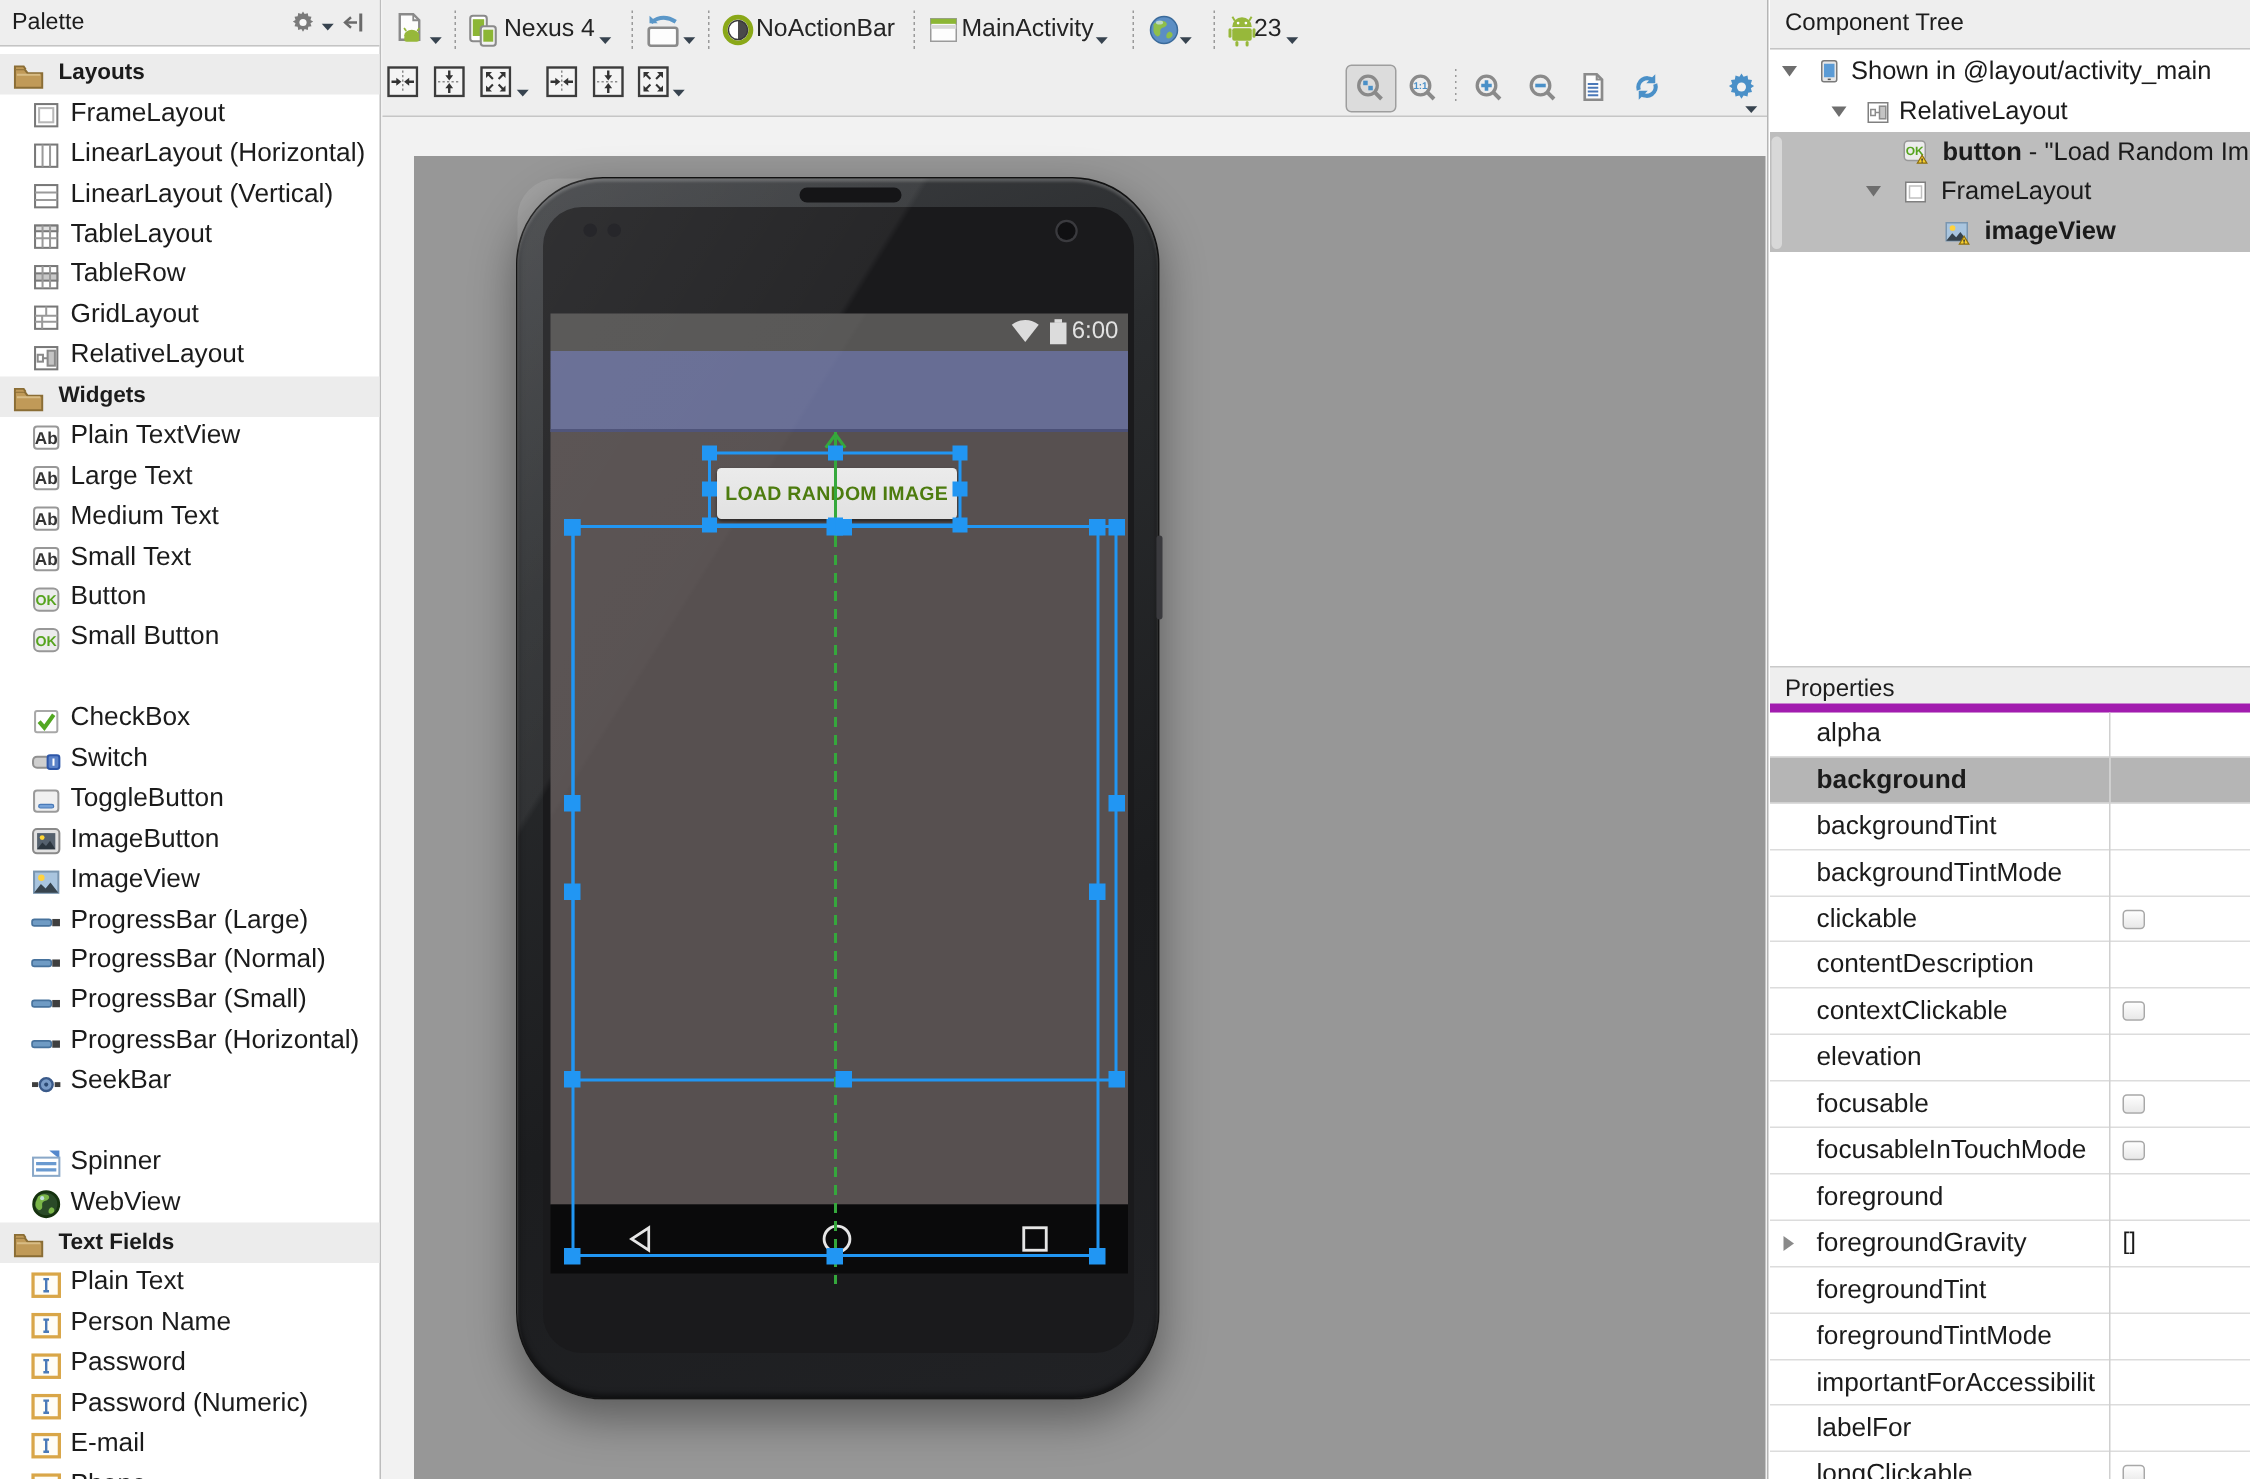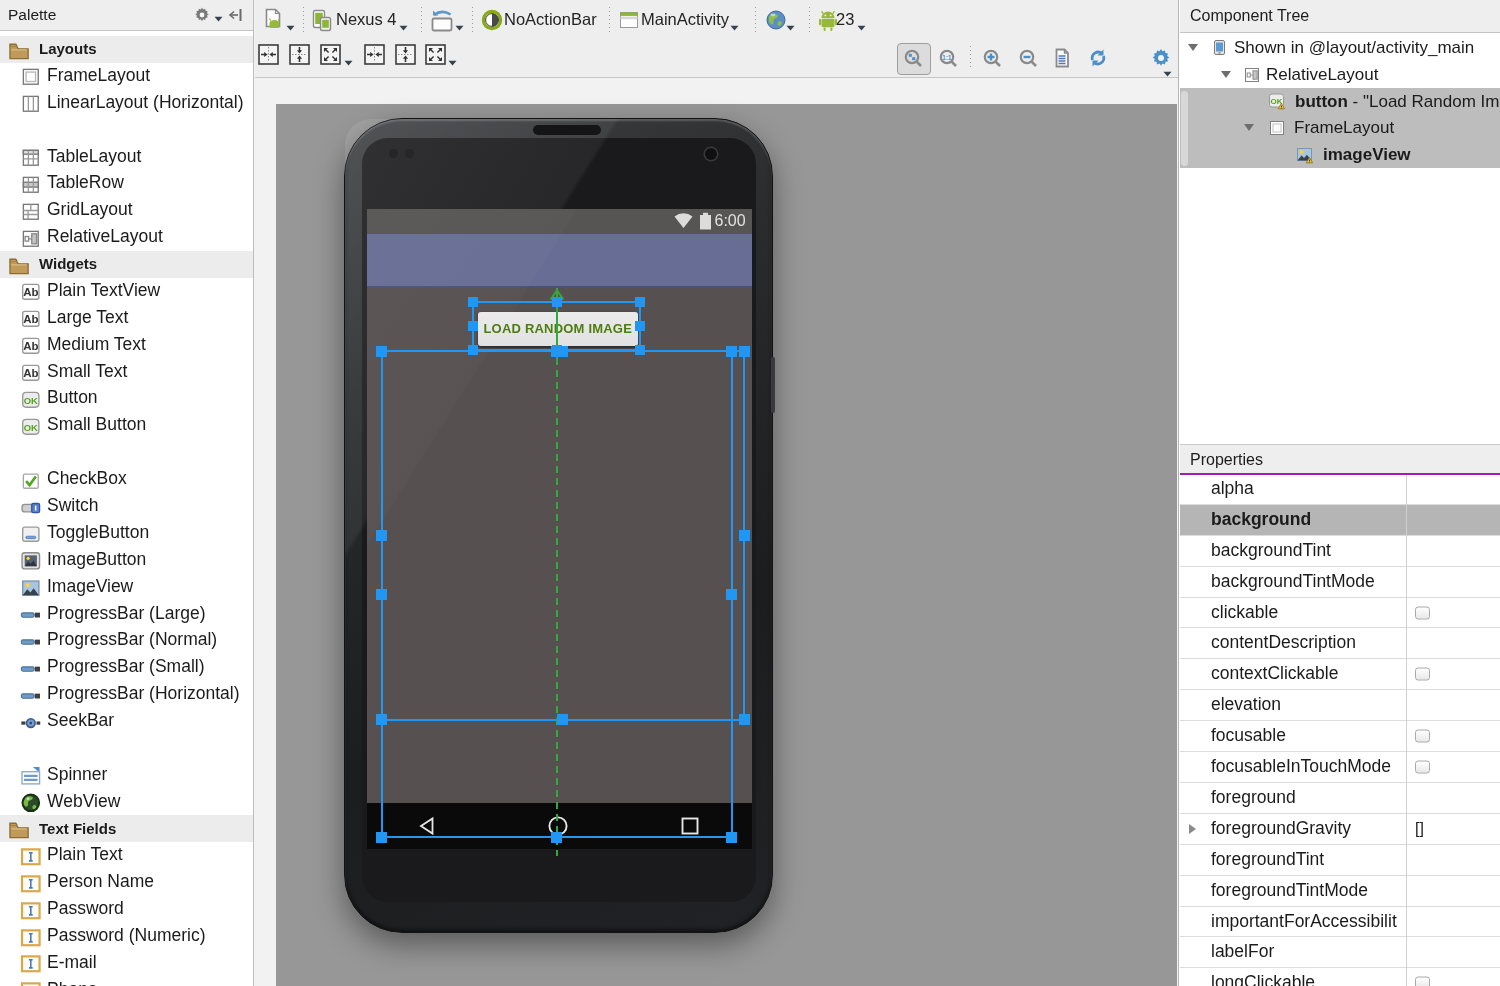--- a/index.html
+++ b/index.html
@@ -30,21 +30,21 @@
 .selrect{position:absolute;border:2px solid #2196f3;z-index:25}
 
 #rpanel{position:absolute;left:1178px;top:0;width:322px;height:986px;background:#fff;border-left:1px solid #b5b5b5}
 #cthead{position:absolute;left:1px;top:0;width:321px;height:33px;background:#eeeeee;border-bottom:1px solid #c4c4c4}
 #cthead .t{position:absolute;left:10px;top:7px;font-size:16px;color:#1c1c1c}
 .trow{position:absolute;left:1px;width:312px;height:26.7px;font-size:17px;color:#1b1b1b}
 .tsel{position:absolute;left:1px;top:88.4px;width:321px;height:80.1px;background:#bdbdbd}
 .texp{position:absolute;top:9px;width:0;height:0;border-left:5.5px solid transparent;border-right:5.5px solid transparent;border-top:7px solid #6e6e6e}
 .ttxt{position:absolute;top:50%;transform:translateY(-52%);white-space:nowrap}
 .tic{position:absolute;top:4px}
-#prophead{position:absolute;left:1px;top:444px;width:321px;height:31px;background:#eeeeee;border-top:1px solid #c9c9c9;border-bottom:2px solid #a21caf}
+#prophead{position:absolute;left:1px;top:444px;width:321px;height:31px;background:#eeeeee;border-top:1px solid #c9c9c9;border-bottom:6px solid #a21caf}
 #prophead .t{position:absolute;left:10px;top:6px;font-size:16px;color:#1c1c1c}
 .rrow{position:absolute;left:1px;width:321px;height:30.9px;border-bottom:1px solid #dcdcdc}
 .rname{position:absolute;left:31px;top:50%;transform:translateY(-52%);font-size:17.5px;color:#1b1b1b;white-space:nowrap;z-index:2}
 .rval{position:absolute;left:235px;top:50%;transform:translateY(-52%);font-size:16px;color:#1b1b1b;z-index:2}
 .bold{font-weight:bold}
 .rsel{position:absolute;top:0;height:100%;background:#b5b5b5;z-index:1}
 .pcb{position:absolute;left:235px;top:50%;transform:translateY(-50%);width:15px;height:13px;background:linear-gradient(#fefefe,#e8e8e8);border:1px solid #a8a8a8;border-radius:3px;z-index:2}
 .ptri{position:absolute;left:9px;top:50%;transform:translateY(-50%);width:0;height:0;border-top:5px solid transparent;border-bottom:5px solid transparent;border-left:7px solid #8a8a8a;z-index:2}
 #colline{position:absolute;left:227px;top:475px;width:1px;height:511px;background:#d0d0d0}
 #rscroll{position:absolute;left:2px;top:91px;width:7px;height:75px;border-radius:3.5px;background:#d8d8d8}
@@ -83,20 +83,27 @@
           <rect x="4.5" y="4.5" width="7" height="7" fill="none" stroke="#b8b8b8"></rect>
         </svg></span>
       <span class="plab pil">FrameLayout</span>
     </div>
 <div class="prow" style="top:89.3px">
       <span class="pic" style="left:20px;top:4px"><svg width="16" height="16" viewBox="0 0 16 16">
           <rect x="2.5" y="2.5" width="11" height="11" fill="#ffffff" stroke="#787878"></rect>
           <path d="M6.2 2.5 v11 M9.9 2.5 v11" stroke="#9a9a9a"></path>
         </svg></span>
       <span class="plab pil">LinearLayout (Horizontal)</span>
+    </div>
+<div class="prow" style="top:116.1px">
+      <span class="pic" style="left:20px;top:4px"><svg width="16" height="16" viewBox="0 0 16 16">
+          <rect x="2.5" y="2.5" width="11" height="11" fill="#ffffff" stroke="#787878"></rect>
+          <path d="M2.5 6.2 h11 M2.5 9.9 h11" stroke="#9a9a9a"></path>
+        </svg></span>
+      <span class="plab pil">LinearLayout (Vertical)</span>
     </div>
 <div class="prow" style="top:143.0px">
       <span class="pic" style="left:20px;top:4px"><svg width="16" height="16" viewBox="0 0 16 16">
           <rect x="2.5" y="2.5" width="11" height="11" fill="#ffffff" stroke="#787878"></rect>
           <rect x="2.5" y="2.5" width="11" height="2.8" fill="#e0e0e0" stroke="#787878"></rect>
           <path d="M2.5 8.8 h11 M6.2 2.5 v11 M9.9 2.5 v11" stroke="#9a9a9a"></path>
         </svg></span>
       <span class="plab pil">TableLayout</span>
     </div>
 <div class="prow" style="top:169.9px">

